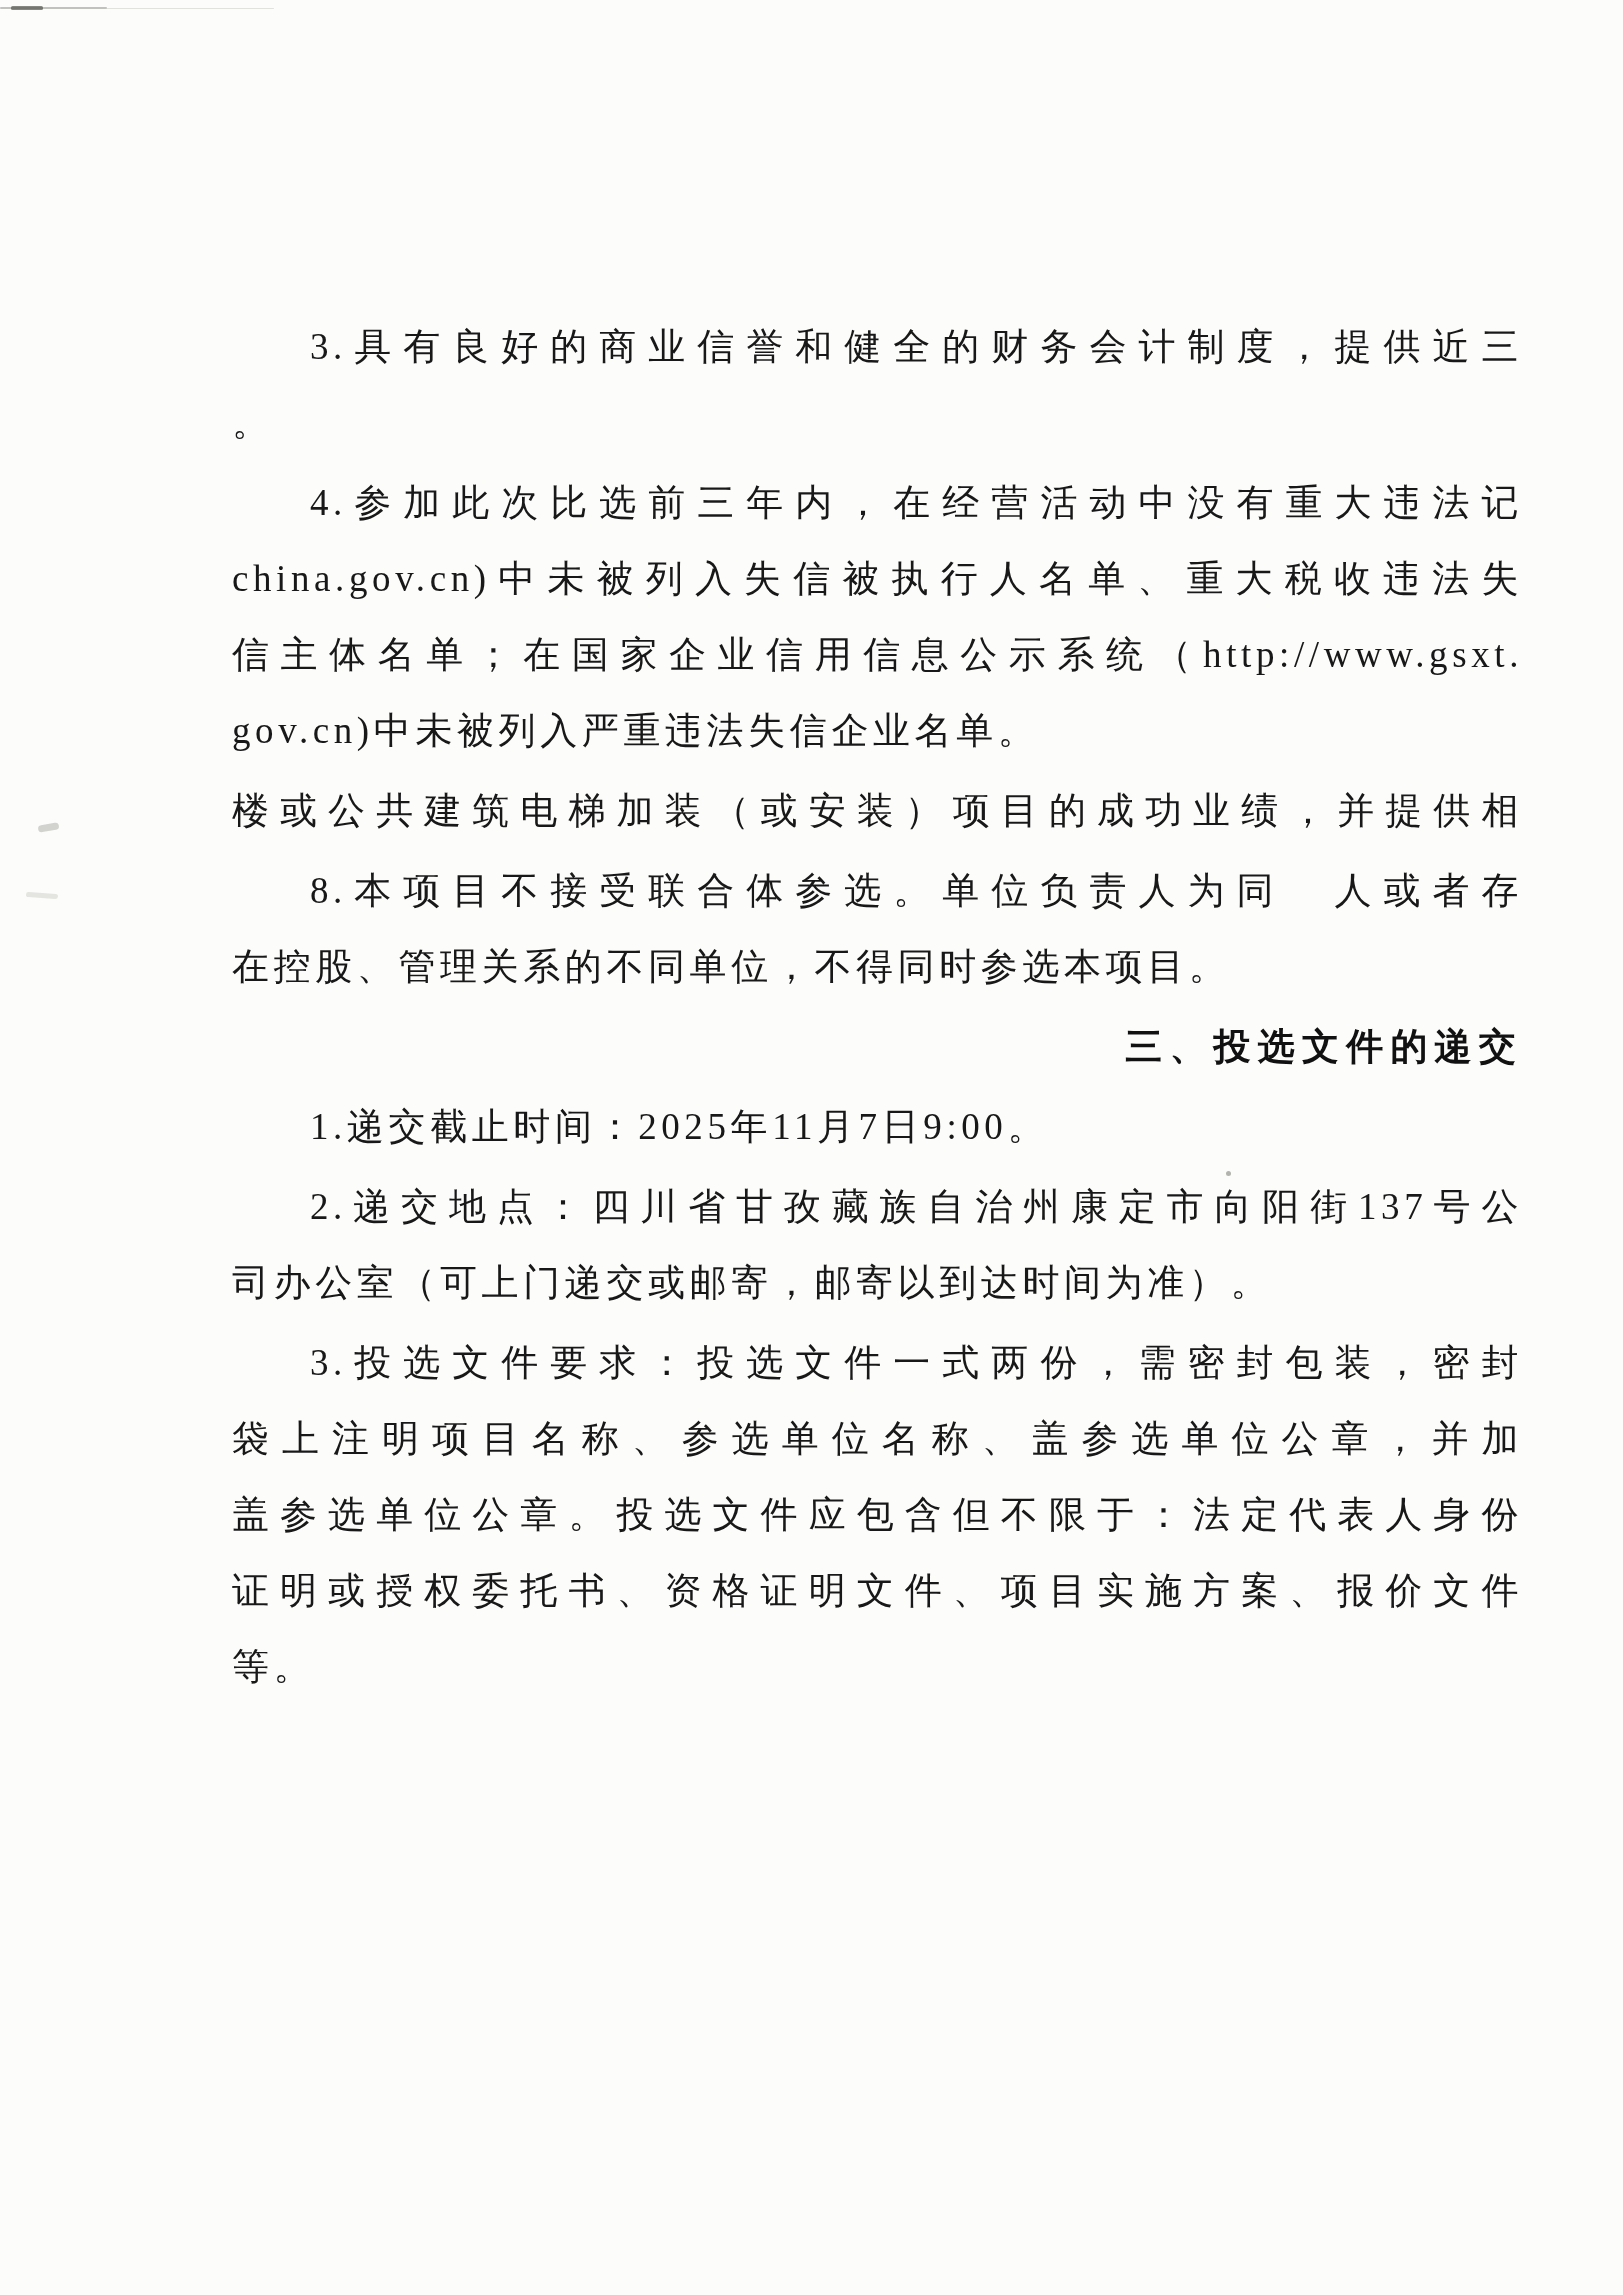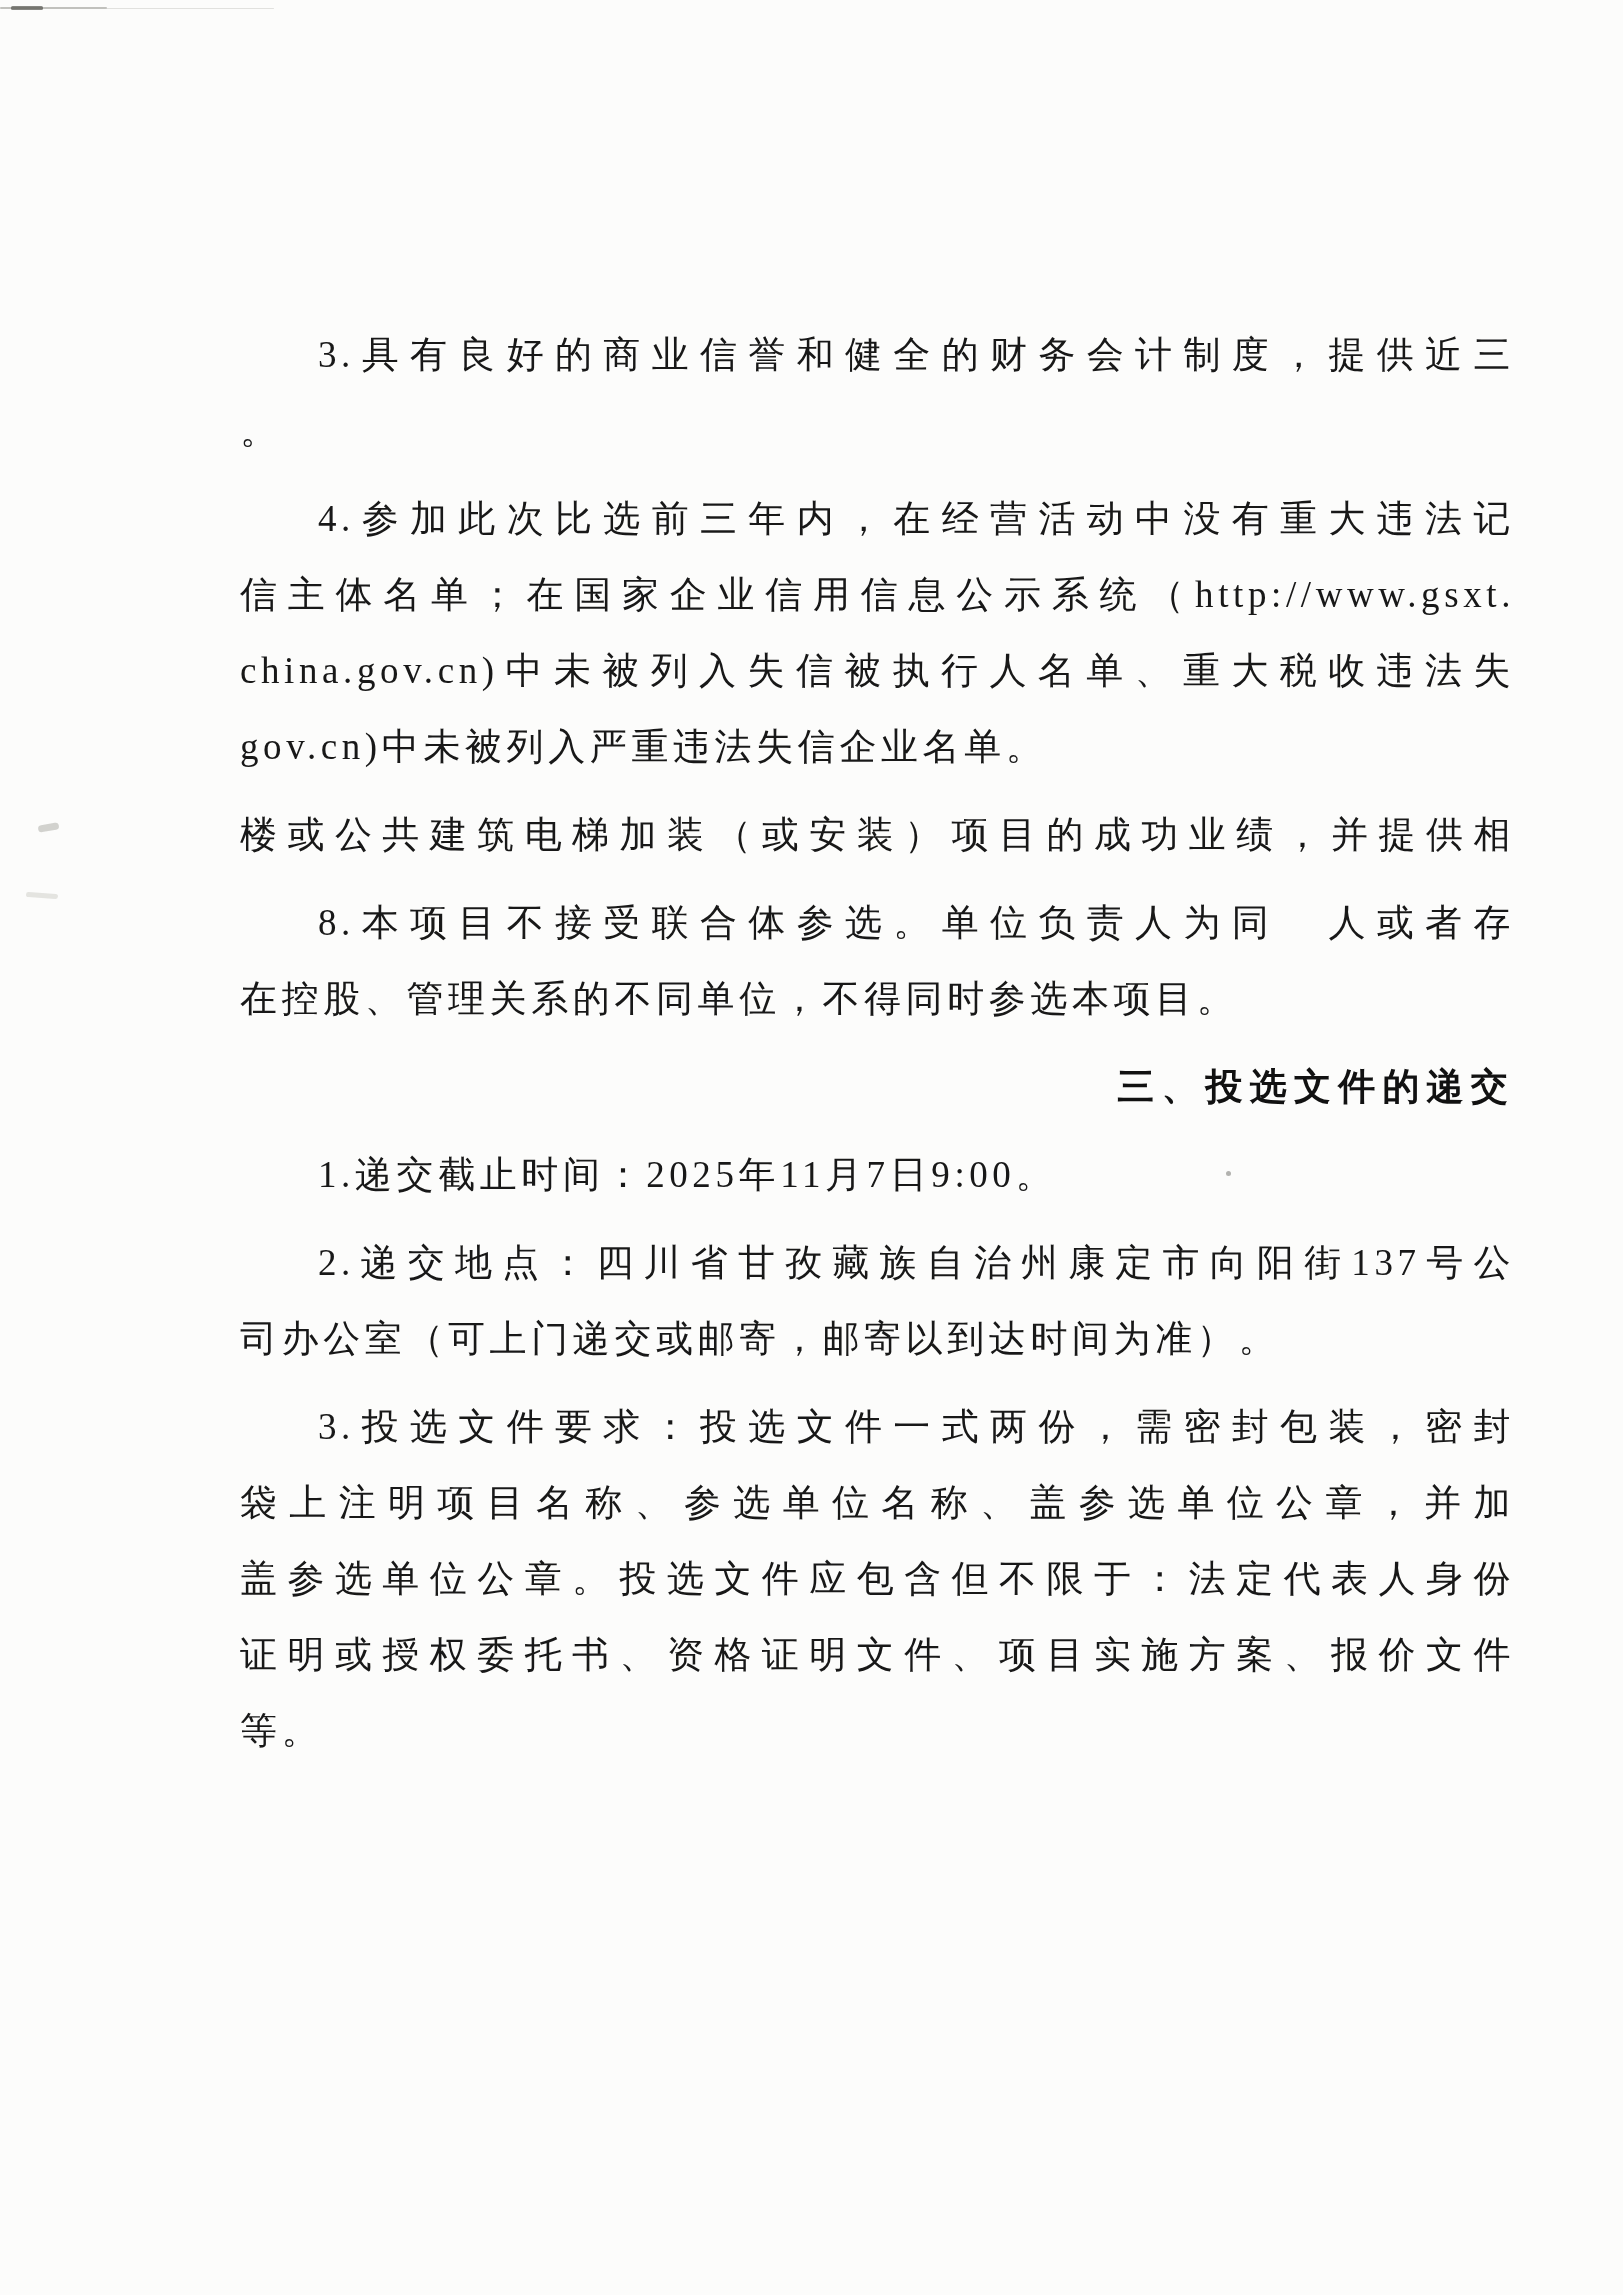--- a/index.html
+++ b/index.html
@@ -17,21 +17,21 @@
   }
   .text-block {
     position: absolute;
     left: 228px;
     top: 305px;
     width: 1299px;
     color: #181818;
     font-size: 37px;
     letter-spacing: 4.6px;
   }
-  .paragraph { margin: 12px; padding: 0; }
+  .paragraph { margin: 4px; padding: 0; }
   .line {
     height: 76px;
     line-height: 76px;
     white-space: normal;
     text-align: left;
   }
   .line.justify {
     text-align: justify;
     text-align-last: justify;
   }
@@ -85,22 +85,22 @@
   <div class="artifact margin-mark-2"></div>
   <div class="artifact gap-dot"></div>
 
   <div class="text-block" id="text-block" style="color: rgb(24, 24, 24);">
       <div class="paragraph">
         <div class="line justify indent">3.具有良好的商业信誉和健全的财务会计制度，提供近三</div>
         <div class="line">。</div>
       </div>
       <div class="paragraph">
         <div class="line justify indent">4.参加此次比选前三年内，在经营活动中没有重大违法记</div>
+        <div class="line justify">china.gov.cn)中未被列入失信被执行人名单、重大税收违法失</div>
         <div class="line justify">信主体名单；在国家企业信用信息公示系统（http://www.gsxt.</div>
-        <div class="line justify">china.gov.cn)中未被列入失信被执行人名单、重大税收违法失</div>
         <div class="line">gov.cn)中未被列入严重违法失信企业名单。</div>
       </div>
       <div class="paragraph">
         <div class="line justify">楼或公共建筑电梯加装（或安装）项目的成功业绩，并提供相</div>
       </div>
       <div class="paragraph">
         <div class="line justify indent">8.本项目不接受联合体参选。单位负责人为同　人或者存</div>
         <div class="line">在控股、管理关系的不同单位，不得同时参选本项目。</div>
       </div>
       <div class="paragraph heading">

